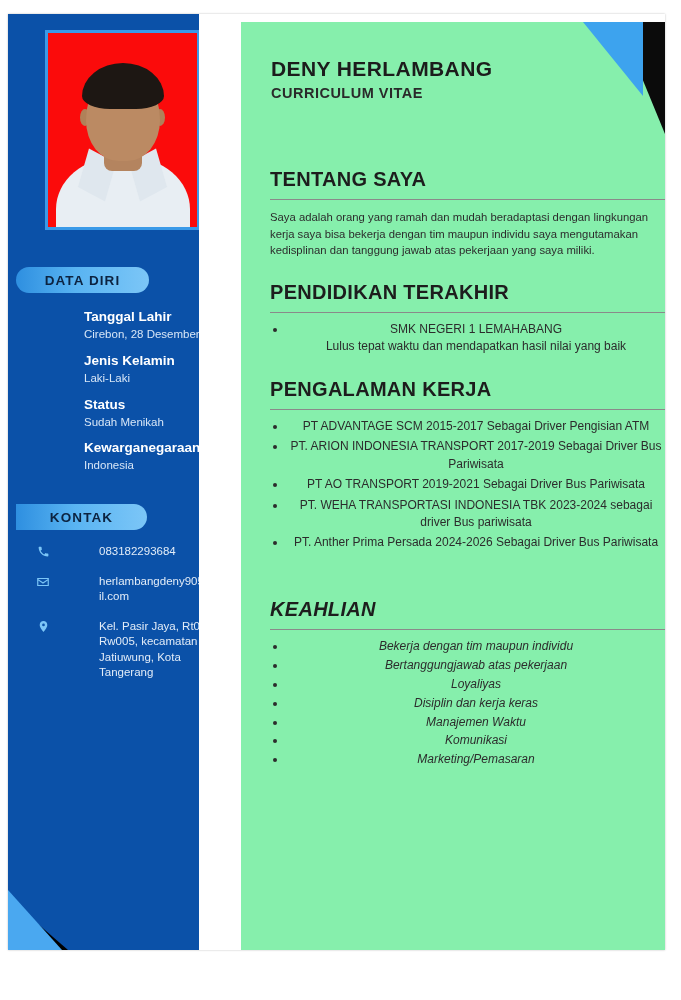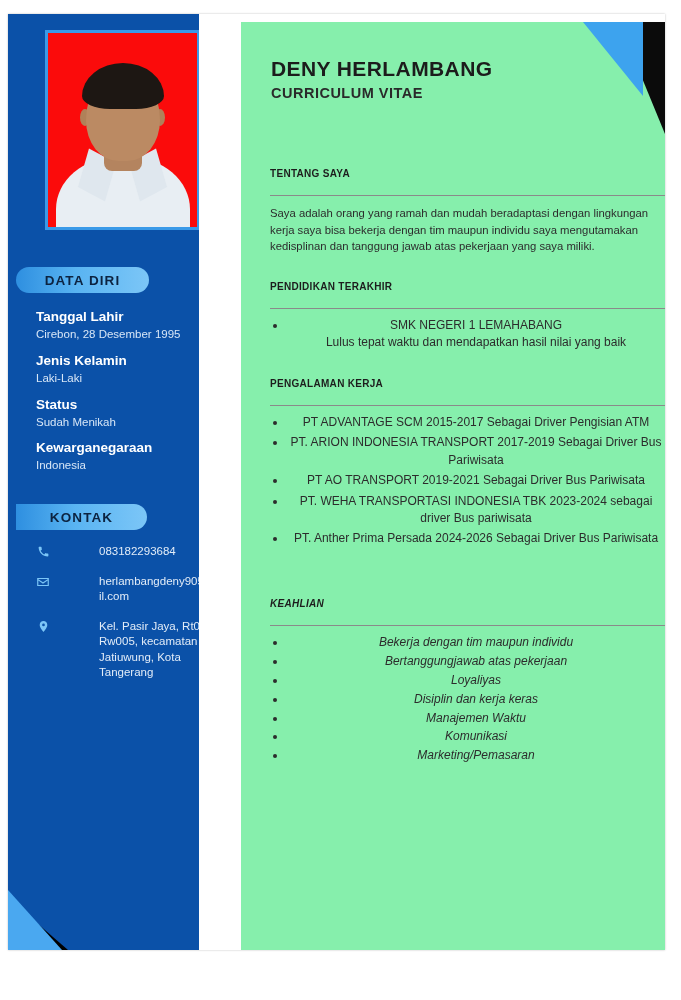--- a/index.html
+++ b/index.html
@@ -132,21 +132,21 @@
     color: #0c2340;
     font-weight: bold;
     font-size: 13.5px;
     letter-spacing: 1.1px;
   }
   #pill-data { left: 8px; top: 253px; width: 133px; border-radius: 14px; }
   #pill-kontak { left: 8px; top: 490px; width: 131px; }
 
   
   .data-list { position: absolute; left: 28px; top: 295px; width: 200px; }
-  .dl-item { margin-bottom: 11px; }
+  .dl-item { margin-bottom: 11px; margin-left: 48px; }
   .dl-label {
     color: #ffffff;
     font-size: 13.5px;
     font-weight: bold;
     line-height: 1.25;
   }
   .dl-value {
     color: #d7e6f7;
     font-size: 11.5px;
     line-height: 1.3;
@@ -213,25 +213,25 @@
   .cv-subtitle {
     font-size: 14.5px;
     font-weight: bold;
     color: #2a2a2a;
     letter-spacing: 0.5px;
     margin-top: 4px;
   }
 
   .section { position: absolute; left: 29px; width: 395px; }
   .sec-title {
-    font-size: 10px;
+    font-size: 20px;
     font-weight: bold;
     color: #1d1d1d;
     letter-spacing: 0.3px;
-    padding-bottom: 16px;
+    padding-bottom: 8px;
     border-bottom: 1.6px solid #8a8a8a;
   }
   .sec-body {
     margin-top: 9px;
     font-size: 11.3px;
     color: #2c2c2c;
     line-height: 1.47;
   }
   ul.bullets {
     margin: 8px 0 0 0;

